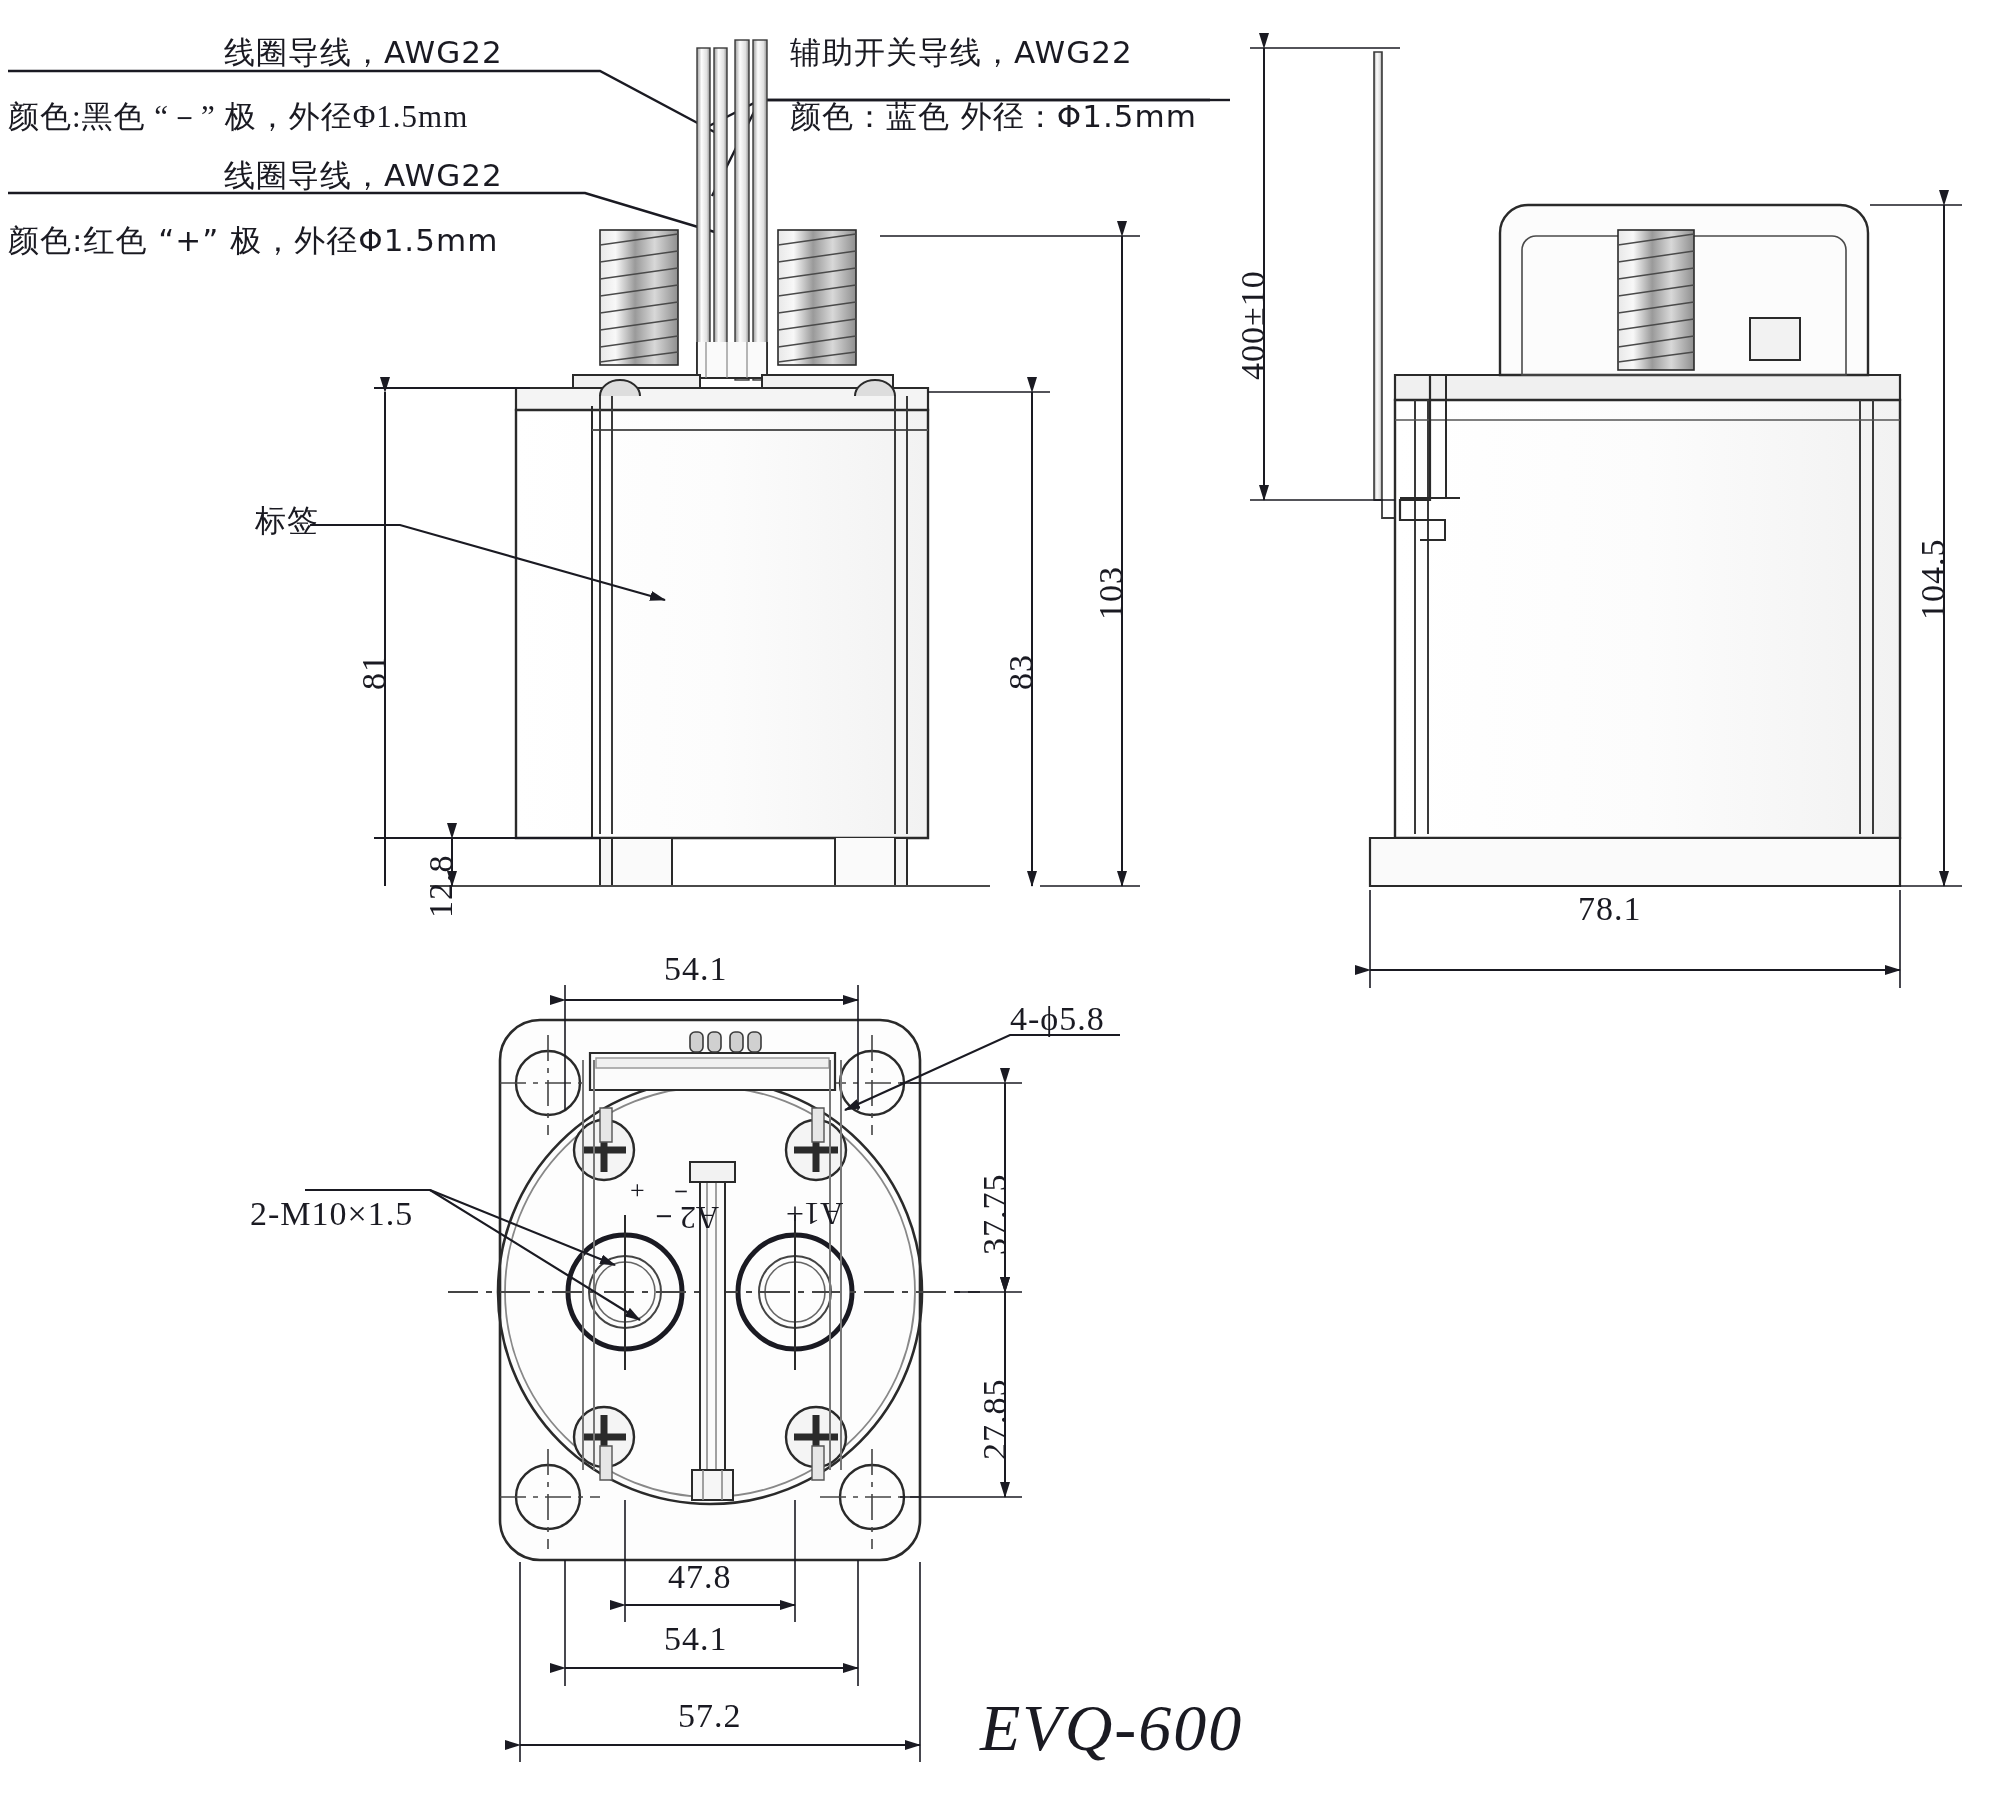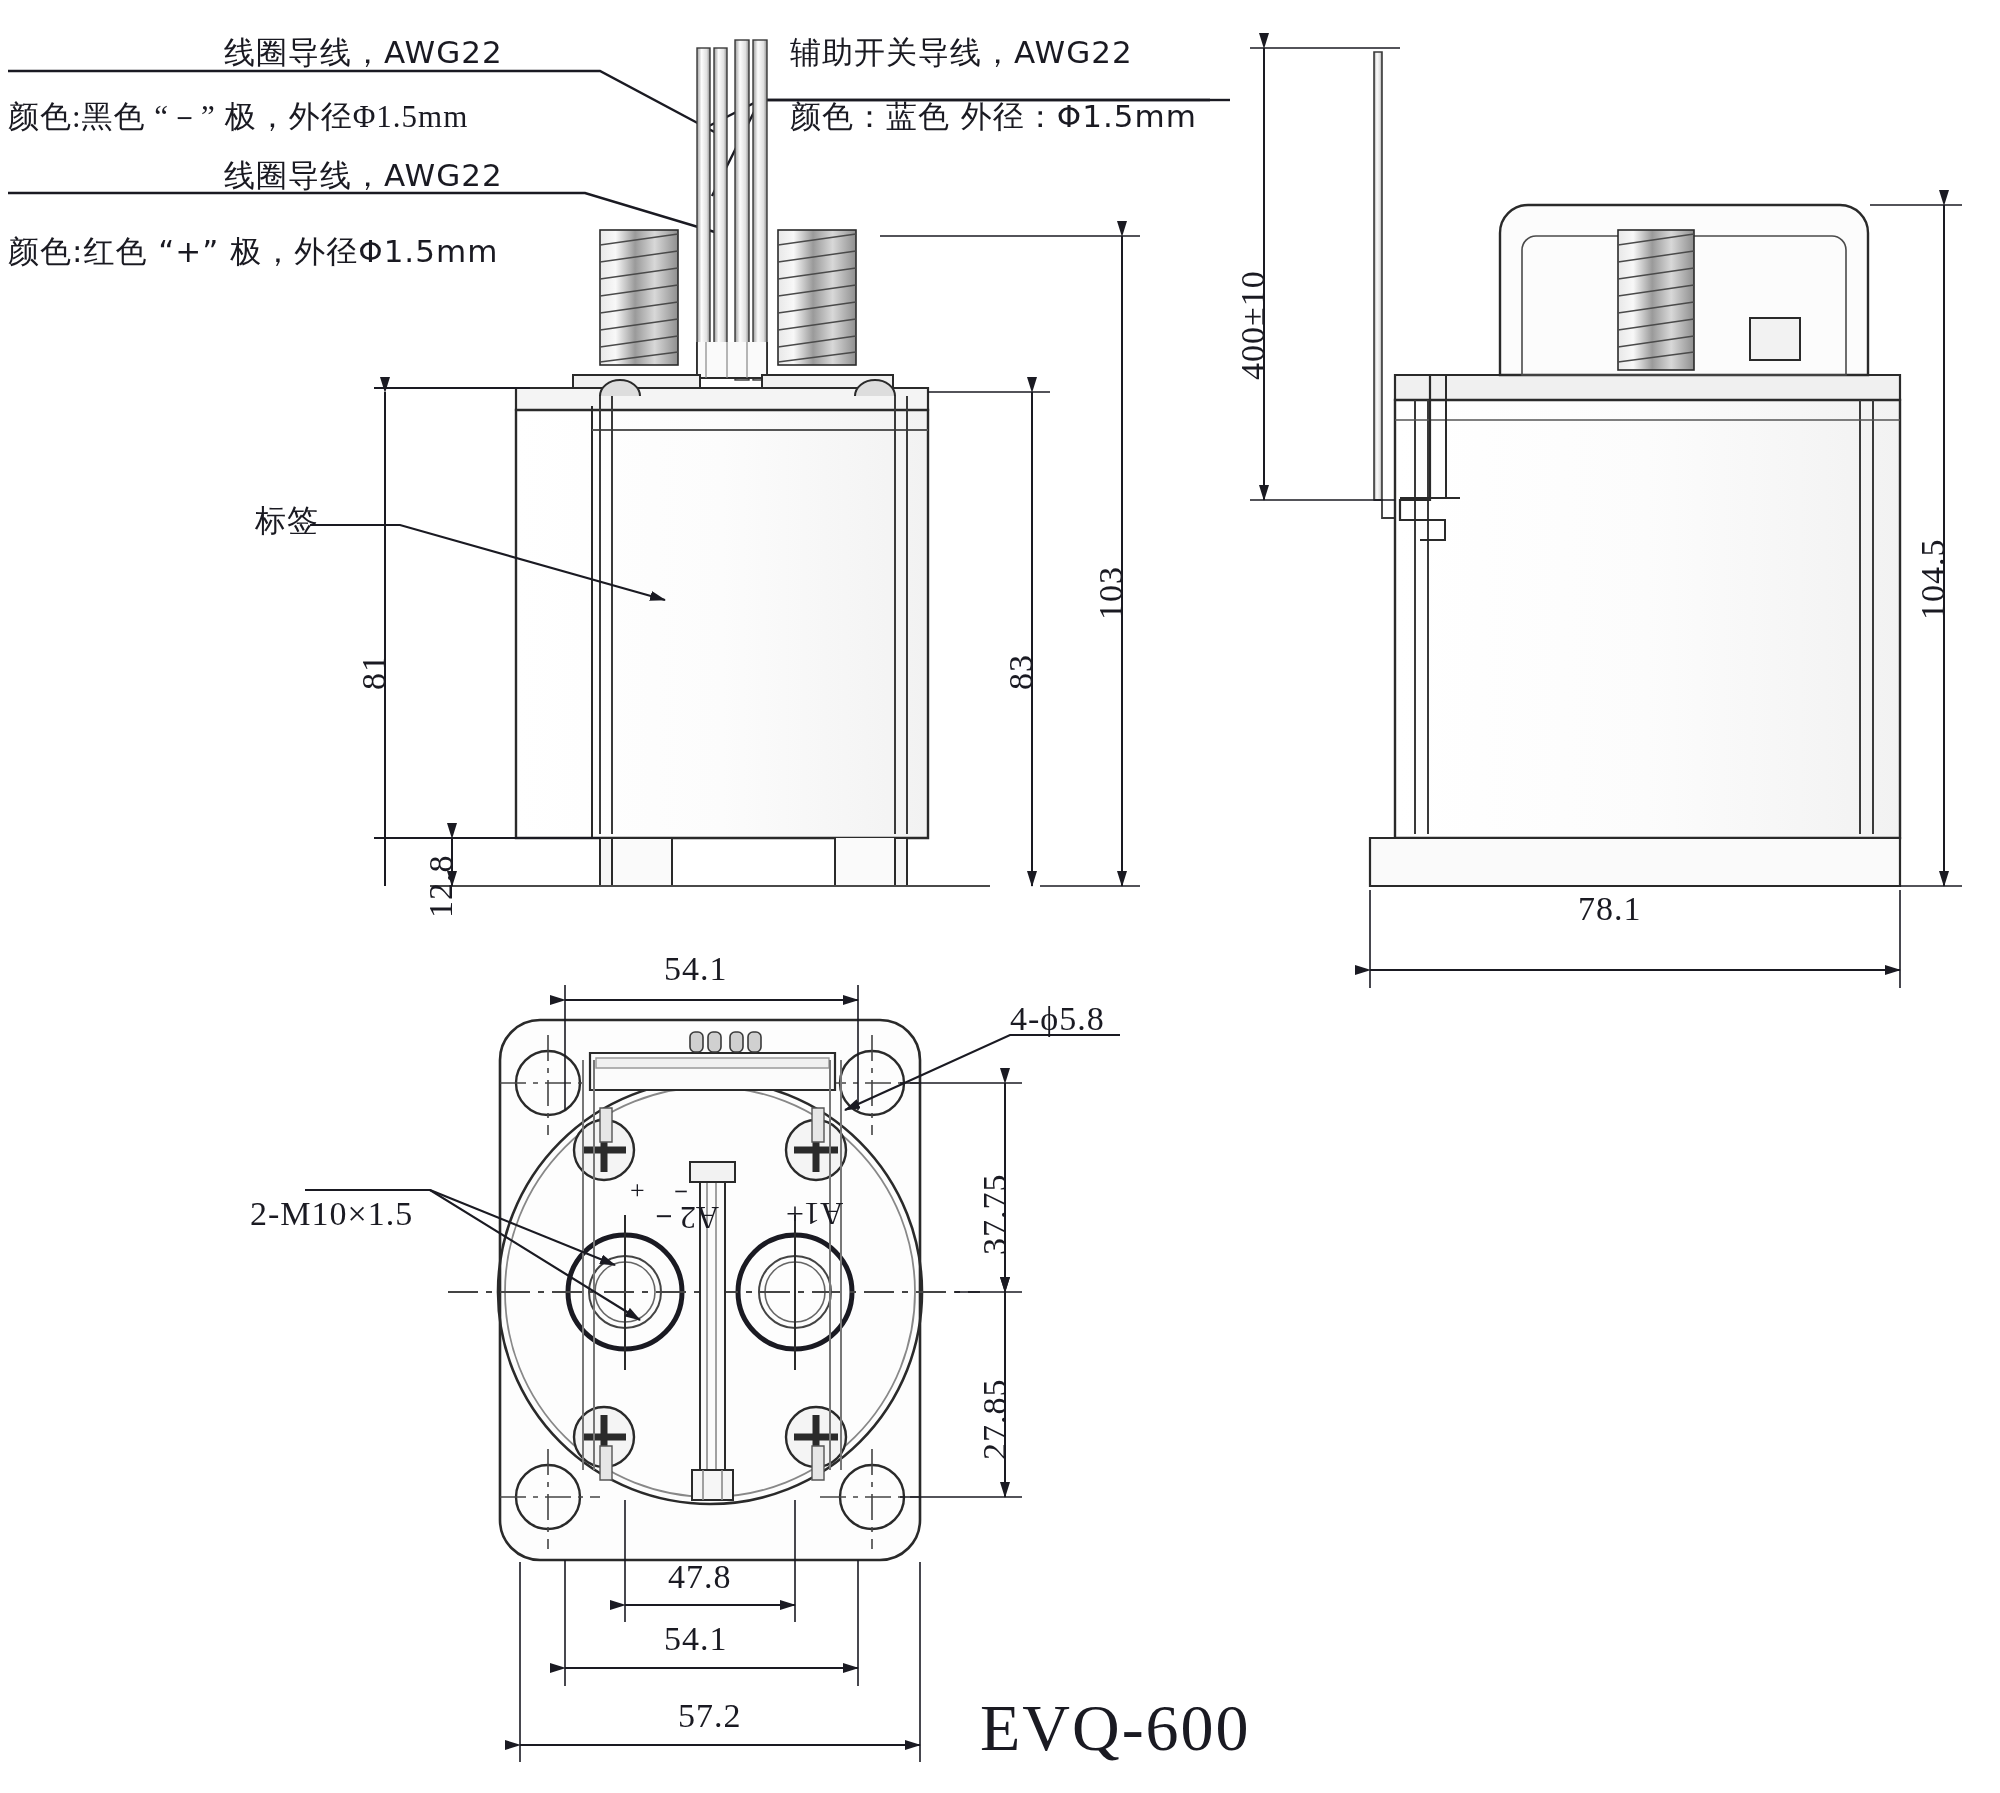--- a/index.html
+++ b/index.html
@@ -274,21 +274,21 @@
   <path d="M520,1562 L520,1762" stroke="#1a1a22" stroke-width="1.6"></path>
   <path d="M920,1562 L920,1762" stroke="#1a1a22" stroke-width="1.6"></path>
 
   </g>
 </svg>
 
 <div class="txt cn" style="left:224px;top:32px;">线圈导线，AWG22</div>
 <div class="txt cn" style="left:8px;top:96px;font-family:Liberation Serif, serif;">颜色:黑色 “－” 极，外径Φ1.5mm</div>
 
 <div class="txt cn" style="left:224px;top:155px;">线圈导线，AWG22</div>
-<div class="txt cn" style="left:8px;top:231px;">颜色:红色 “+” 极，外径Φ1.5mm</div>
+<div class="txt cn" style="left:8px;top:220px;">颜色:红色 “+” 极，外径Φ1.5mm</div>
 
 <div class="txt cn" style="left:790px;top:32px;">辅助开关导线，AWG22</div>
 <div class="txt cn" style="left:790px;top:96px;">颜色：蓝色 外径：Φ1.5mm</div>
 
 <div class="txt cn" style="left:255px;top:500px;font-size:31px;">标签</div>
 
 <div class="txt dimv" style="left:355px;top:690px;transform:rotate(-90deg);">81</div>
 <div class="txt dimv" style="left:422px;top:918px;transform:rotate(-90deg);">12.8</div>
 <div class="txt dimv" style="left:1002px;top:690px;transform:rotate(-90deg);">83</div>
 <div class="txt dimv" style="left:1092px;top:620px;transform:rotate(-90deg);">103</div>
@@ -304,15 +304,15 @@
 <div class="txt dimv" style="left:976px;top:1460px;transform:rotate(-90deg);">27.85</div>
 <div class="txt dim" style="left:668px;top:1558px;">47.8</div>
 <div class="txt dim" style="left:664px;top:1620px;">54.1</div>
 <div class="txt dim" style="left:678px;top:1697px;">57.2</div>
 
 <div class="txt" style="left:630px;top:1175px;font-size:26px;transform:scaleY(-1);">+</div>
 <div class="txt" style="left:668px;top:1175px;font-size:26px;transform:scaleY(-1);">－</div>
 <div class="txt" style="left:648px;top:1195px;font-size:32px;transform:rotate(180deg);">A2－</div>
 <div class="txt" style="left:786px;top:1195px;font-size:32px;transform:rotate(180deg);">A1+</div>
 
-<div class="txt model" style="left:980px;top:1690px;">EVQ-600</div>
+<div class="txt model" style="left:980px;top:1690px;font-style:italic;">EVQ-600</div>
 
 </div>
 
 </body></html>

